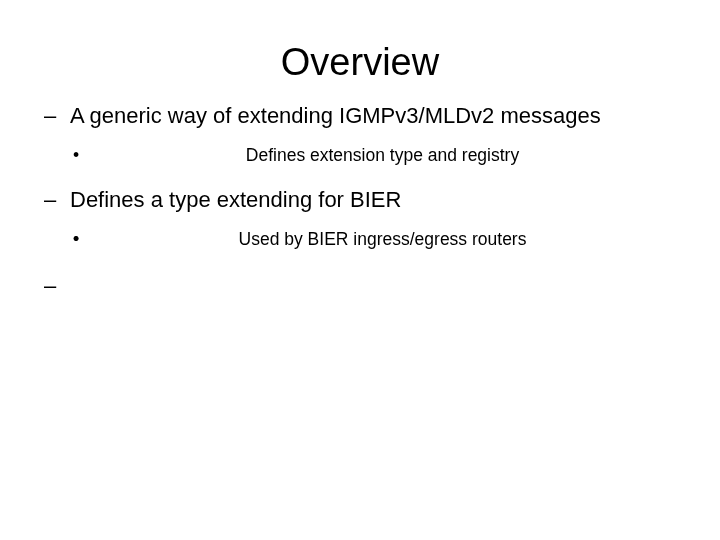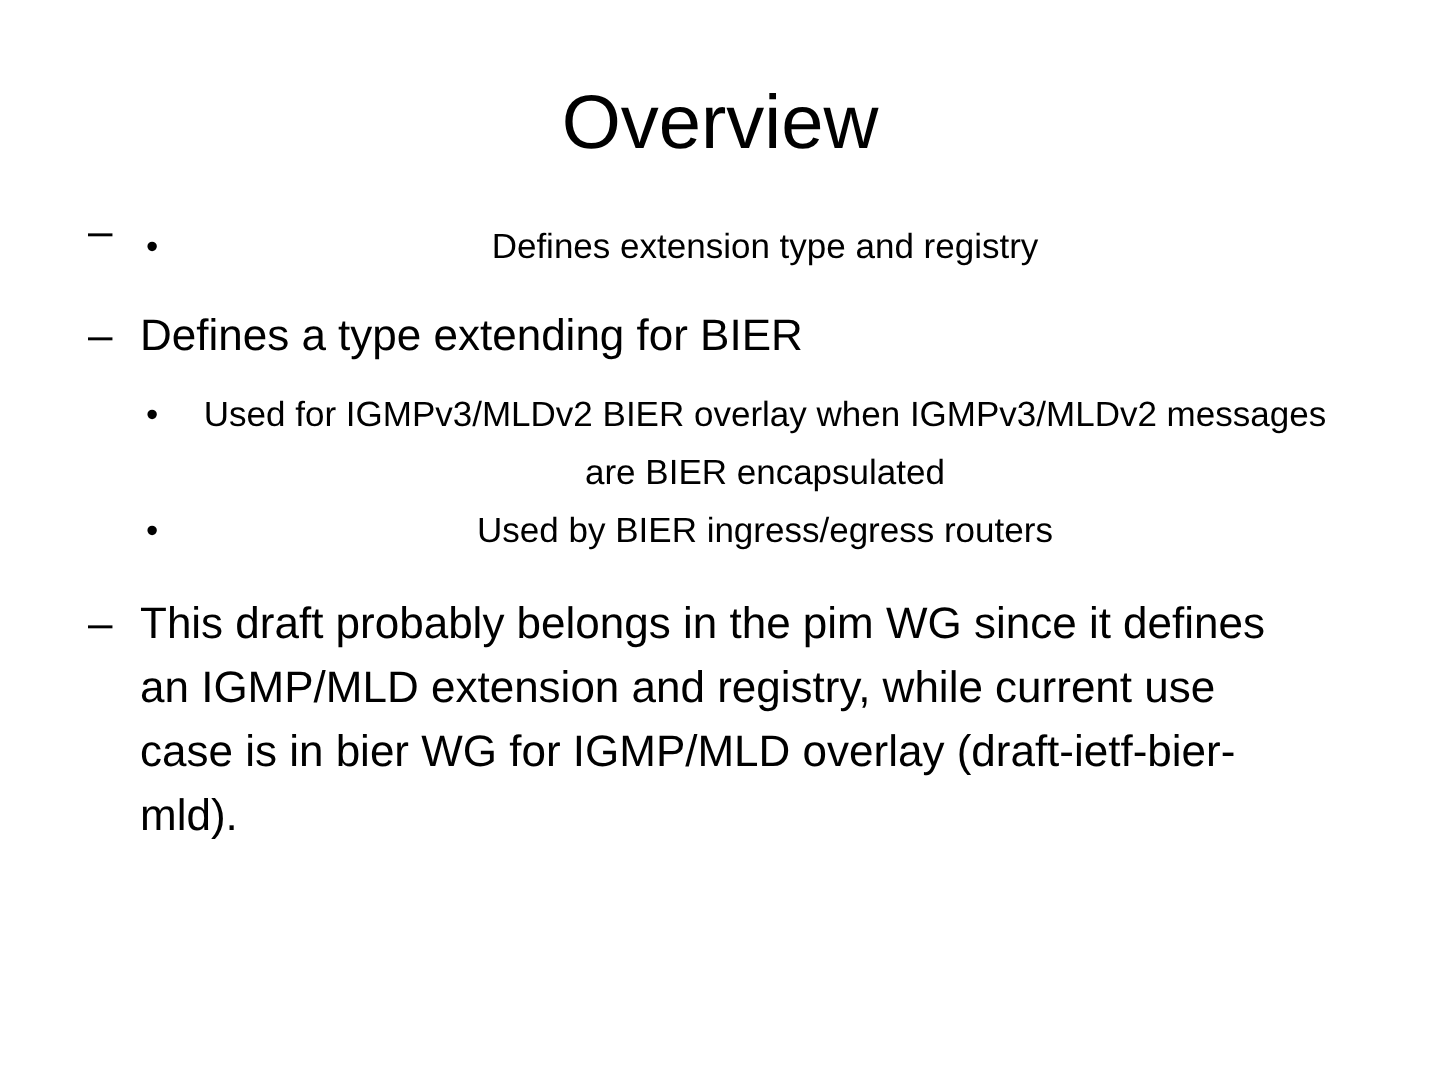--- a/index.html
+++ b/index.html
@@ -98,50 +98,49 @@
 <body>
 
 <div class="slide">
 
   <div class="slide-title">Overview</div>
 
   <div class="body-area">
 
     <div class="lvl1">
       <span class="marker">–</span>
+      <span class="txt">A generic way of extending IGMPv3/MLDv2 messages</span>
     </div>
 
     <div class="gap-sm"></div>
 
     <div class="lvl2">
       <span class="marker">•</span>
       <span class="txt">Defines extension type and registry</span>
     </div>
 
     <div class="gap-md"></div>
 
     <div class="lvl1">
       <span class="marker">–</span>
       <span class="txt">Defines a type extending for BIER</span>
     </div>
 
     <div class="gap-sm"></div>
 
     <div class="lvl2">
       <span class="marker">•</span>
-      <span class="txt">Used for IGMPv3/MLDv2 BIER overlay when IGMPv3/MLDv2 messages are BIER encapsulated</span>
     </div>
 
     <div class="lvl2">
       <span class="marker">•</span>
       <span class="txt">Used by BIER ingress/egress routers</span>
     </div>
 
     <div class="gap-lg"></div>
 
     <div class="lvl1">
       <span class="marker">–</span>
-      <span class="txt">This draft probably belongs in the pim WG since it defines an IGMP/MLD extension and registry, while current use case is in bier WG for IGMP/MLD overlay (draft-ietf-bier-mld).</span>
     </div>
 
   </div>
 
 </div>
 
 </body></html>

